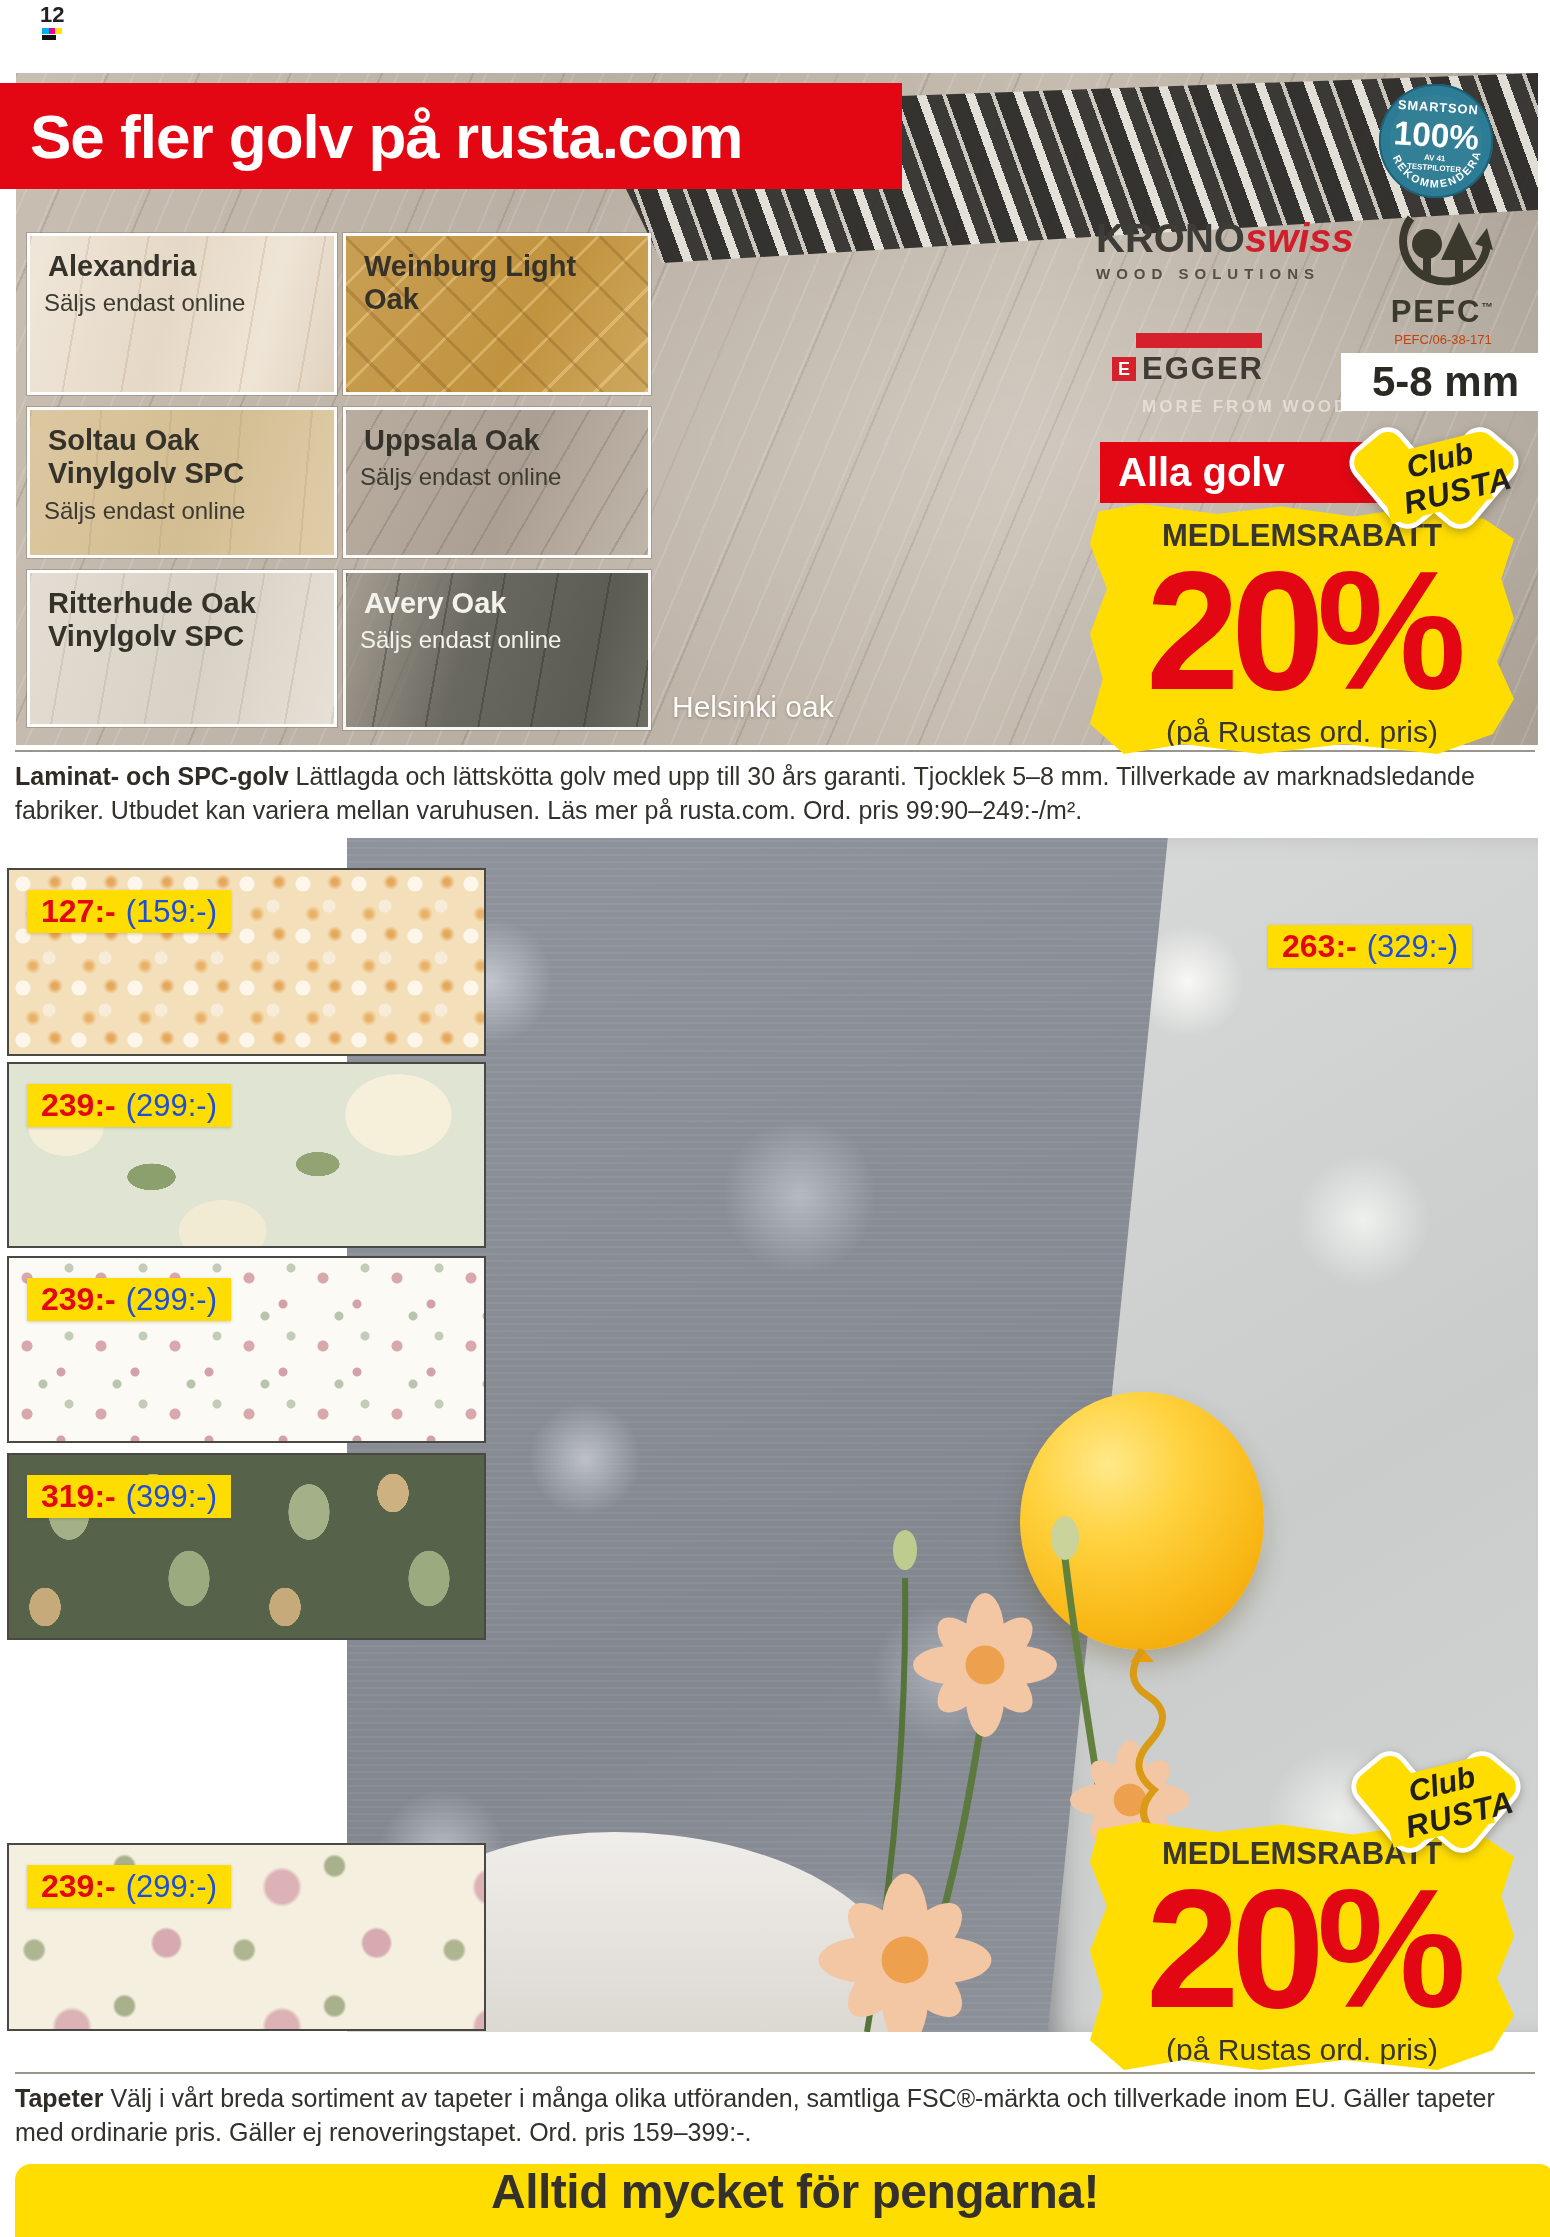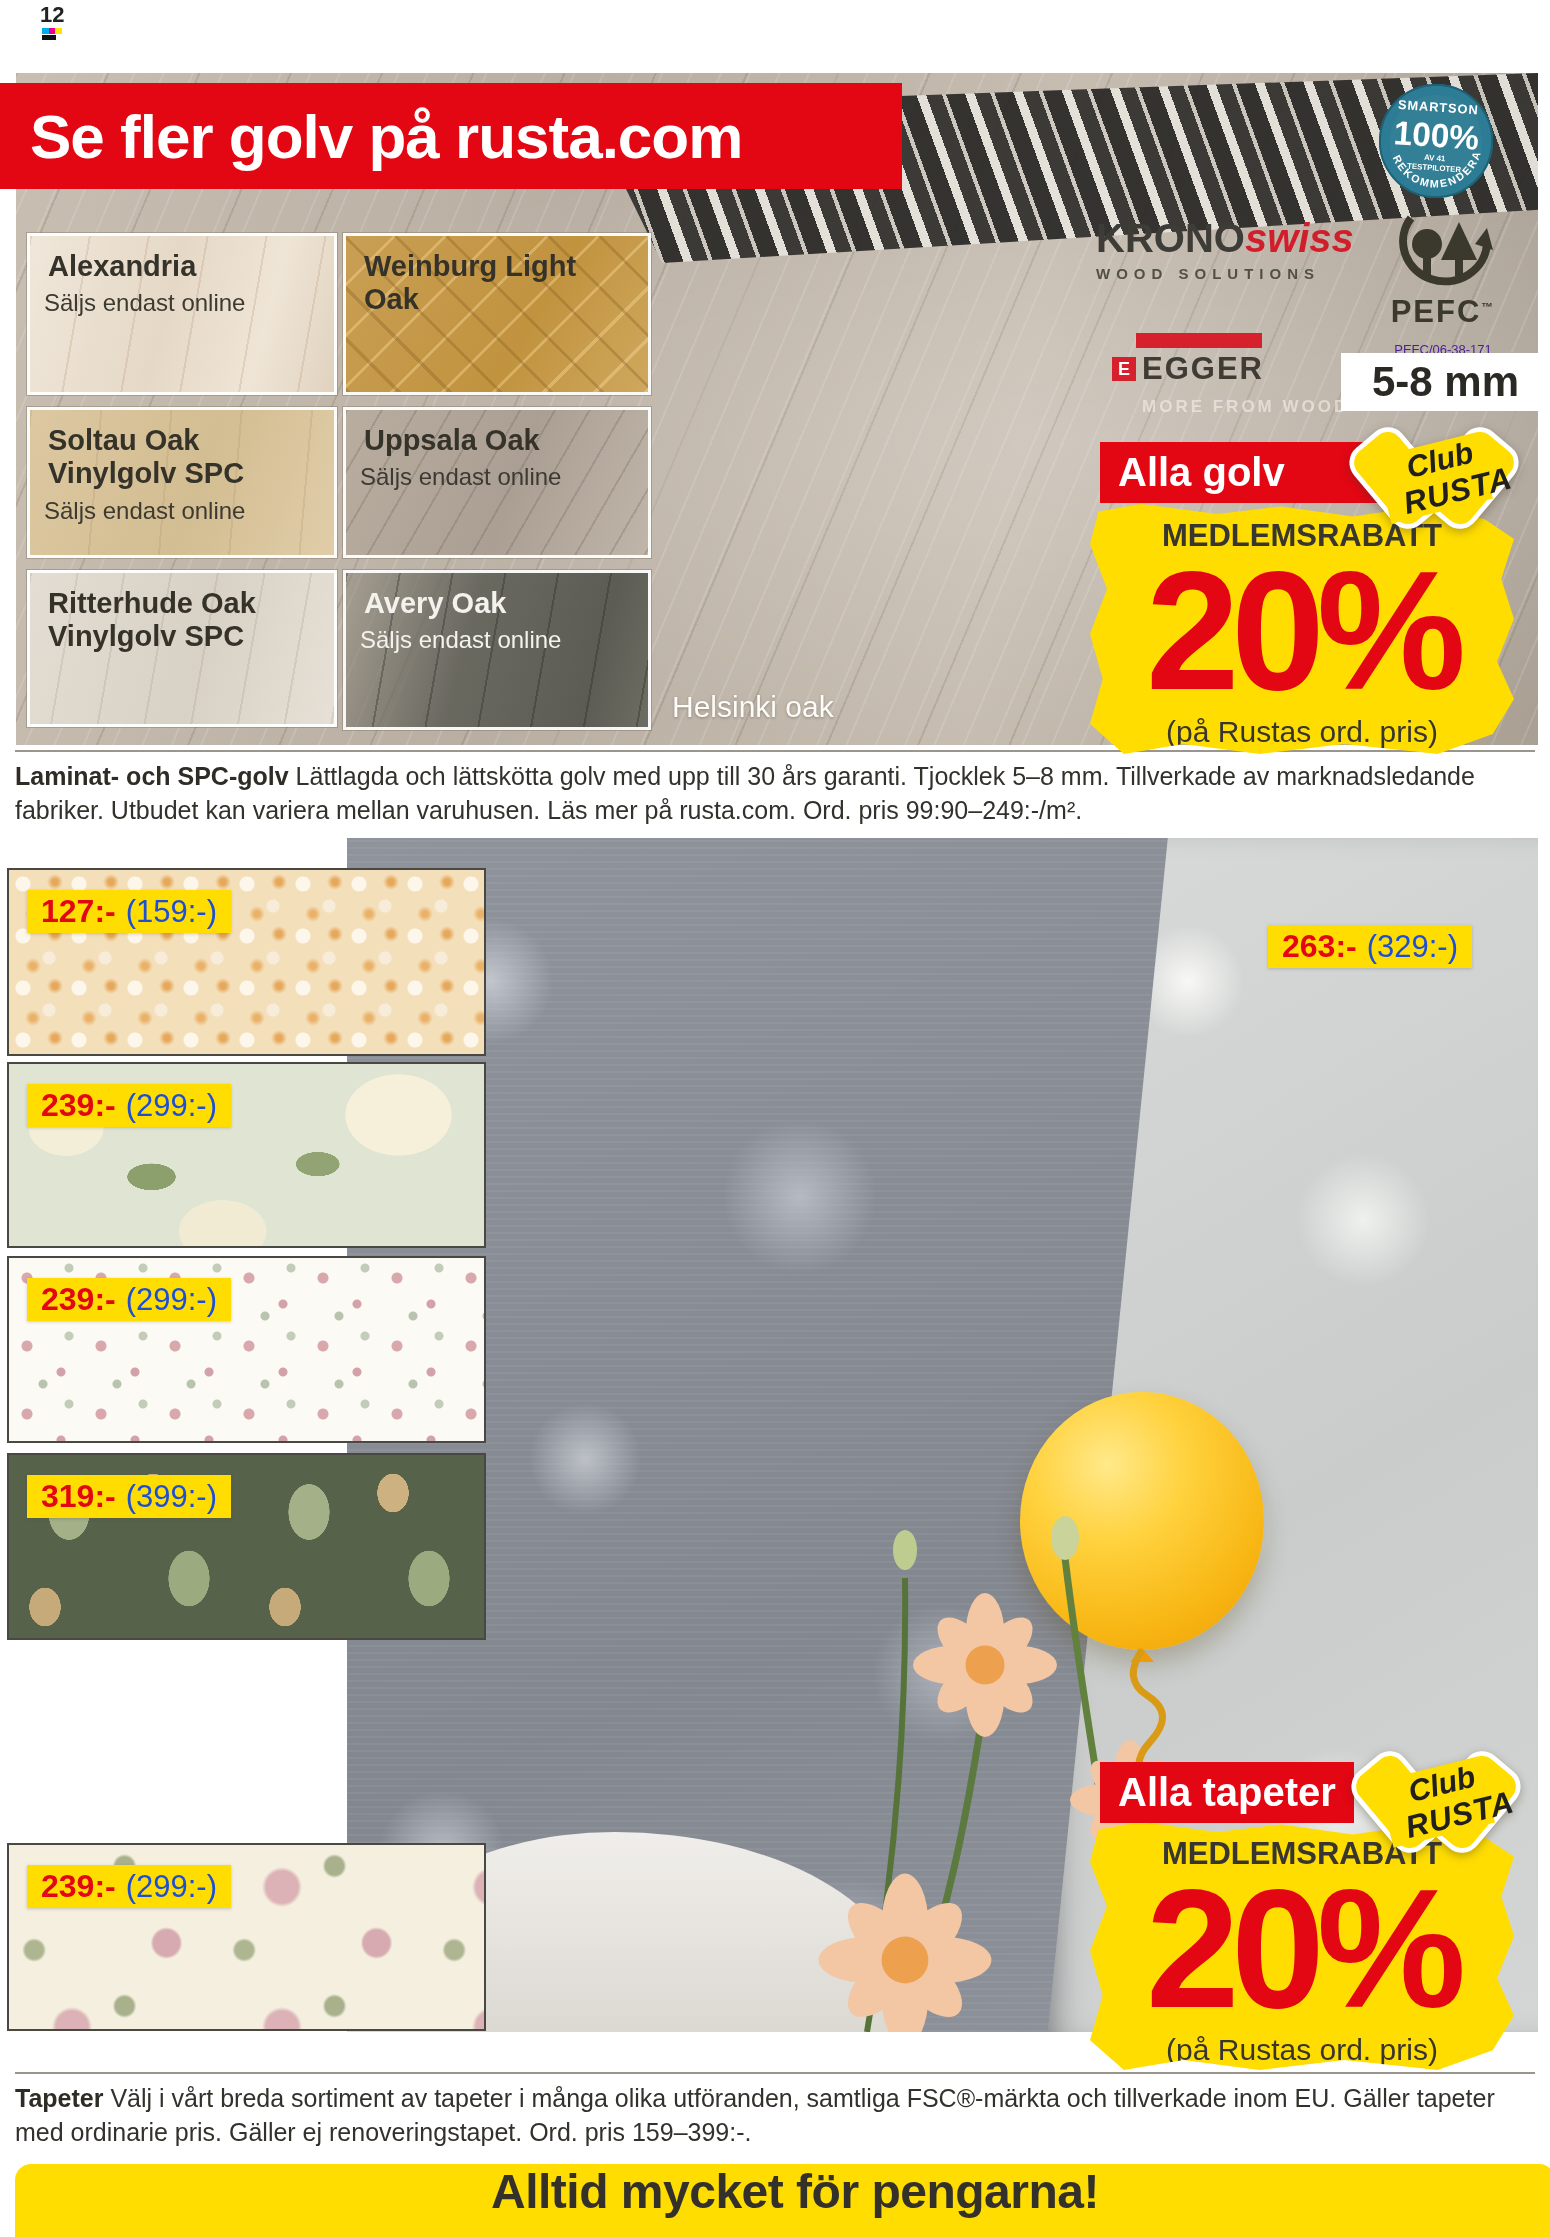--- a/index.html
+++ b/index.html
@@ -59,21 +59,21 @@
 
   
   .kronos{left:1096px;top:216px;}
   .kronos .row{font-size:40px;font-weight:900;letter-spacing:0;}
   .kronos .k1{color:#3d3c36;}
   .kronos .k2{color:#d01f2a;font-style:italic;}
   .kronos .sub{margin-top:4px;font-size:15px;letter-spacing:6px;color:#514f46;font-weight:600;}
   .pefc{left:1383px;top:200px;width:120px;text-align:center;color:#3b392e;}
   .pefc .nm{font-size:31px;font-weight:800;letter-spacing:2px;margin-top:-2px;}
   .pefc .tm{font-size:12px;vertical-align:super;}
-  .pefc .cert{font-size:13px;margin-top:12px;color:#4c1d95;}
+  .pefc .cert{font-size:13px;margin-top:2px;color:#c2410c;}
   .egger{left:1112px;top:333px;}
   .egger .bar{width:126px;height:15px;background:#d6212c;margin-left:24px;}
   .egger .row{display:flex;align-items:center;margin-top:3px;}
   .egger .e{width:24px;height:24px;background:#d6212c;color:#fff;font-weight:900;font-size:18px;
     display:flex;align-items:center;justify-content:center;}
   .egger .nm{font-size:31px;font-weight:900;color:#3e3c35;letter-spacing:2px;margin-left:6px;}
   .egger .tag{margin-top:10px;margin-left:30px;font-size:17px;font-weight:800;letter-spacing:3px;color:rgba(250,247,240,.55);}
   .thick{left:1341px;top:353px;width:209px;height:58px;background:#fff;
     display:flex;align-items:center;justify-content:center;font-size:42px;font-weight:900;color:#2b2923;}
 
@@ -348,23 +348,20 @@
       <span class="p">239:-</span>
       <span class="o">(299:-)</span>
     </div>
   </div>
 
   <div class="tag" style="left:1268px;top:925px;">
     <span class="p">263:-</span>
     <span class="o">(329:-)</span>
   </div>
 
-  <div class="abs offer-scope" style="left:1100px;top:1762px;width:254px;height:61px;">
-    <span>Alla tapeter</span>
-  </div>
   <div class="abs splash" style="left:1090px;top:1822px;width:424px;height:248px;">
     <div class="mem">MEDLEMSRABATT</div>
     <div class="pct">20%</div>
     <div class="cond">(på Rustas ord. pris)</div>
   </div>
   <svg class="abs club" style="left:1350px;top:1726px;width:172px;height:152px;" viewBox="0 0 170 160">
     <g>
       <rect x="16" y="30" width="62" height="100" rx="18" fill="#ffdd00" stroke="#fff" stroke-width="5" transform="rotate(-40 47 80)"></rect>
       <rect x="92" y="30" width="62" height="100" rx="18" fill="#ffdd00" stroke="#fff" stroke-width="5" transform="rotate(40 123 80)"></rect>
       <rect x="30" y="44" width="110" height="72" fill="#ffdd00" transform="rotate(-14 85 80)"></rect>

